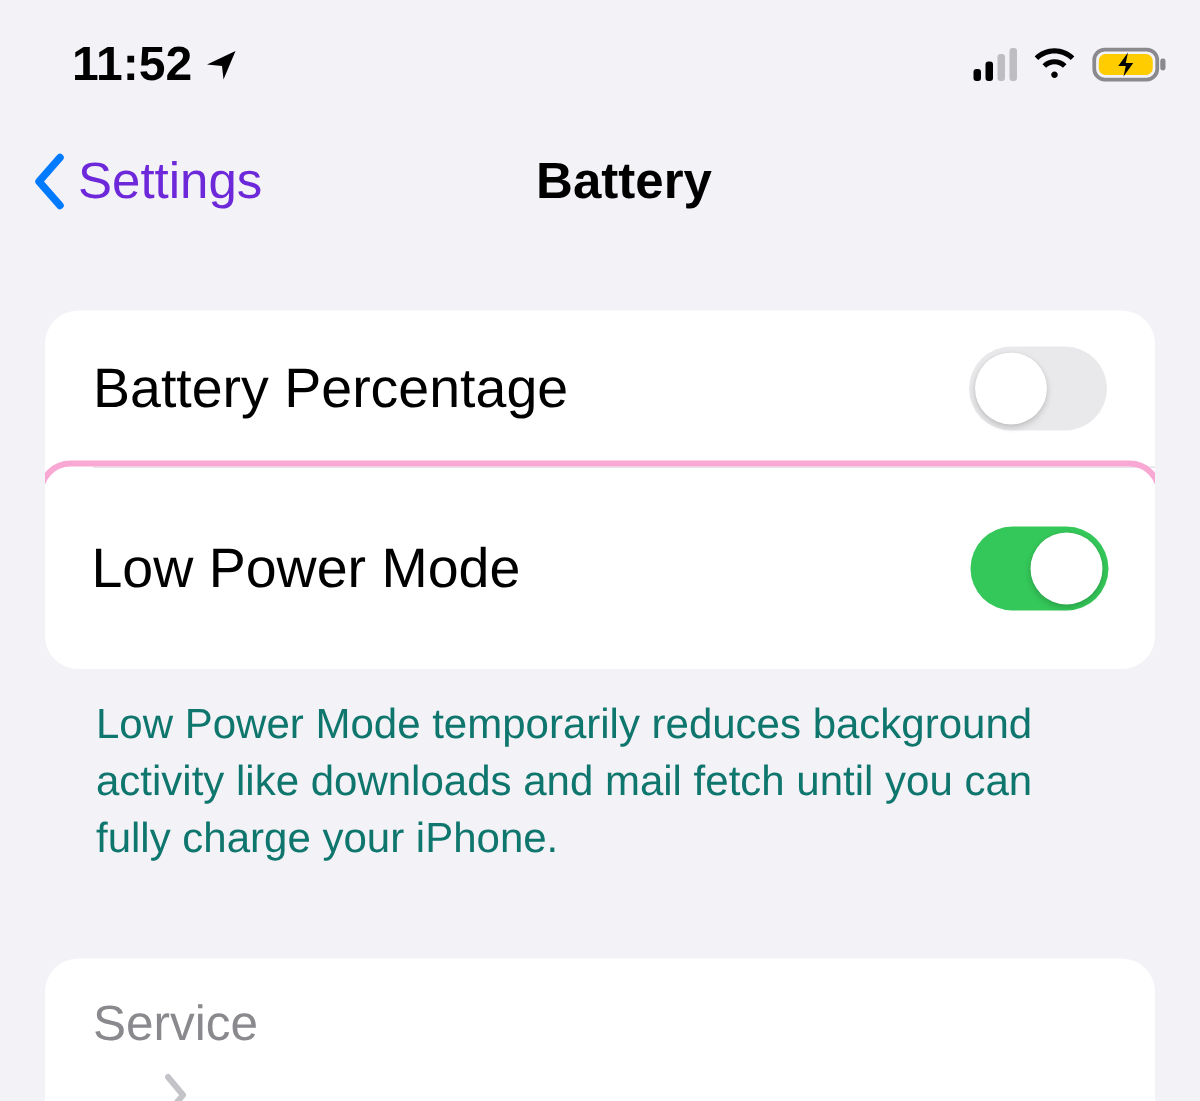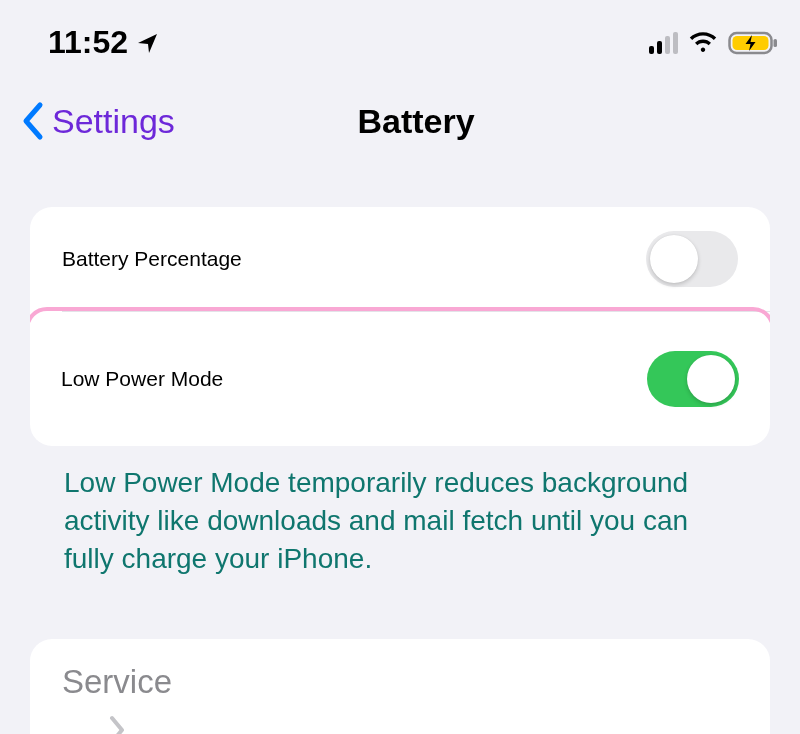--- a/index.html
+++ b/index.html
@@ -86,21 +86,21 @@
       border-radius: 22px;
       overflow: hidden;
     }
     .row {
       display: flex;
       justify-content: space-between;
       align-items: center;
       padding: 24px 32px;
     }
     .row-label {
-      font-size: 21px;
+      font-size: 37px;
       font-weight: 400;
     }
     .divider {
       height: 1px;
       background: #e3e3e8;
       margin-left: 32px;
     }
     .toggle {
       width: 92px;
       height: 56px;

